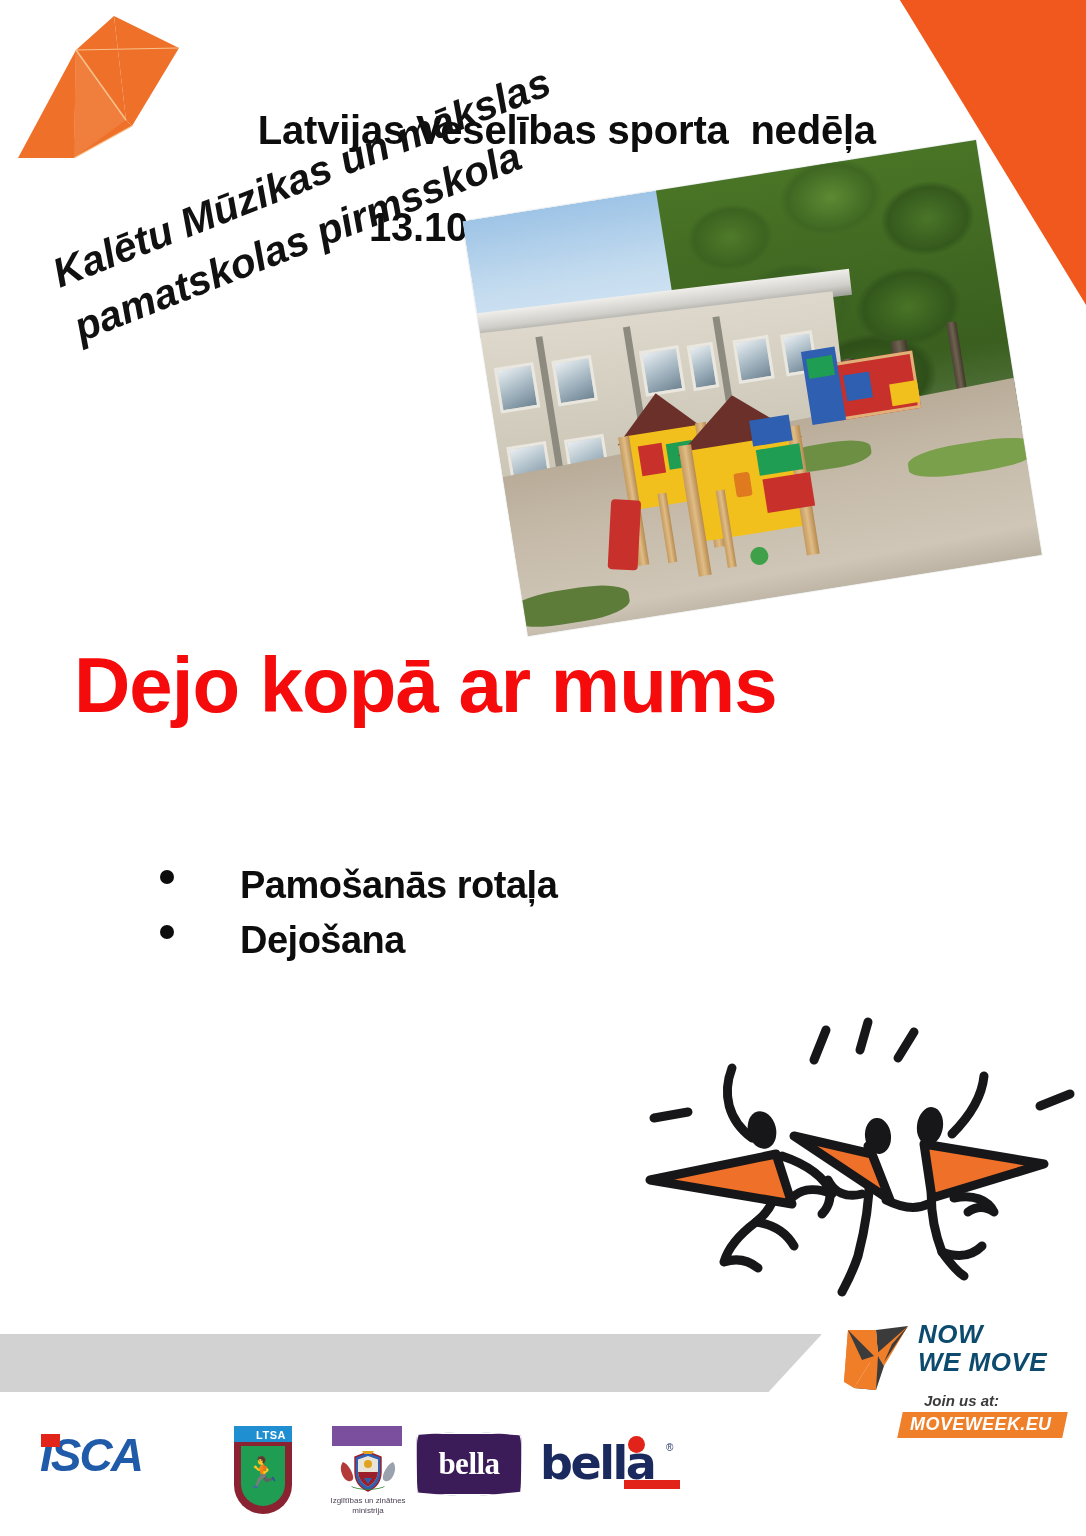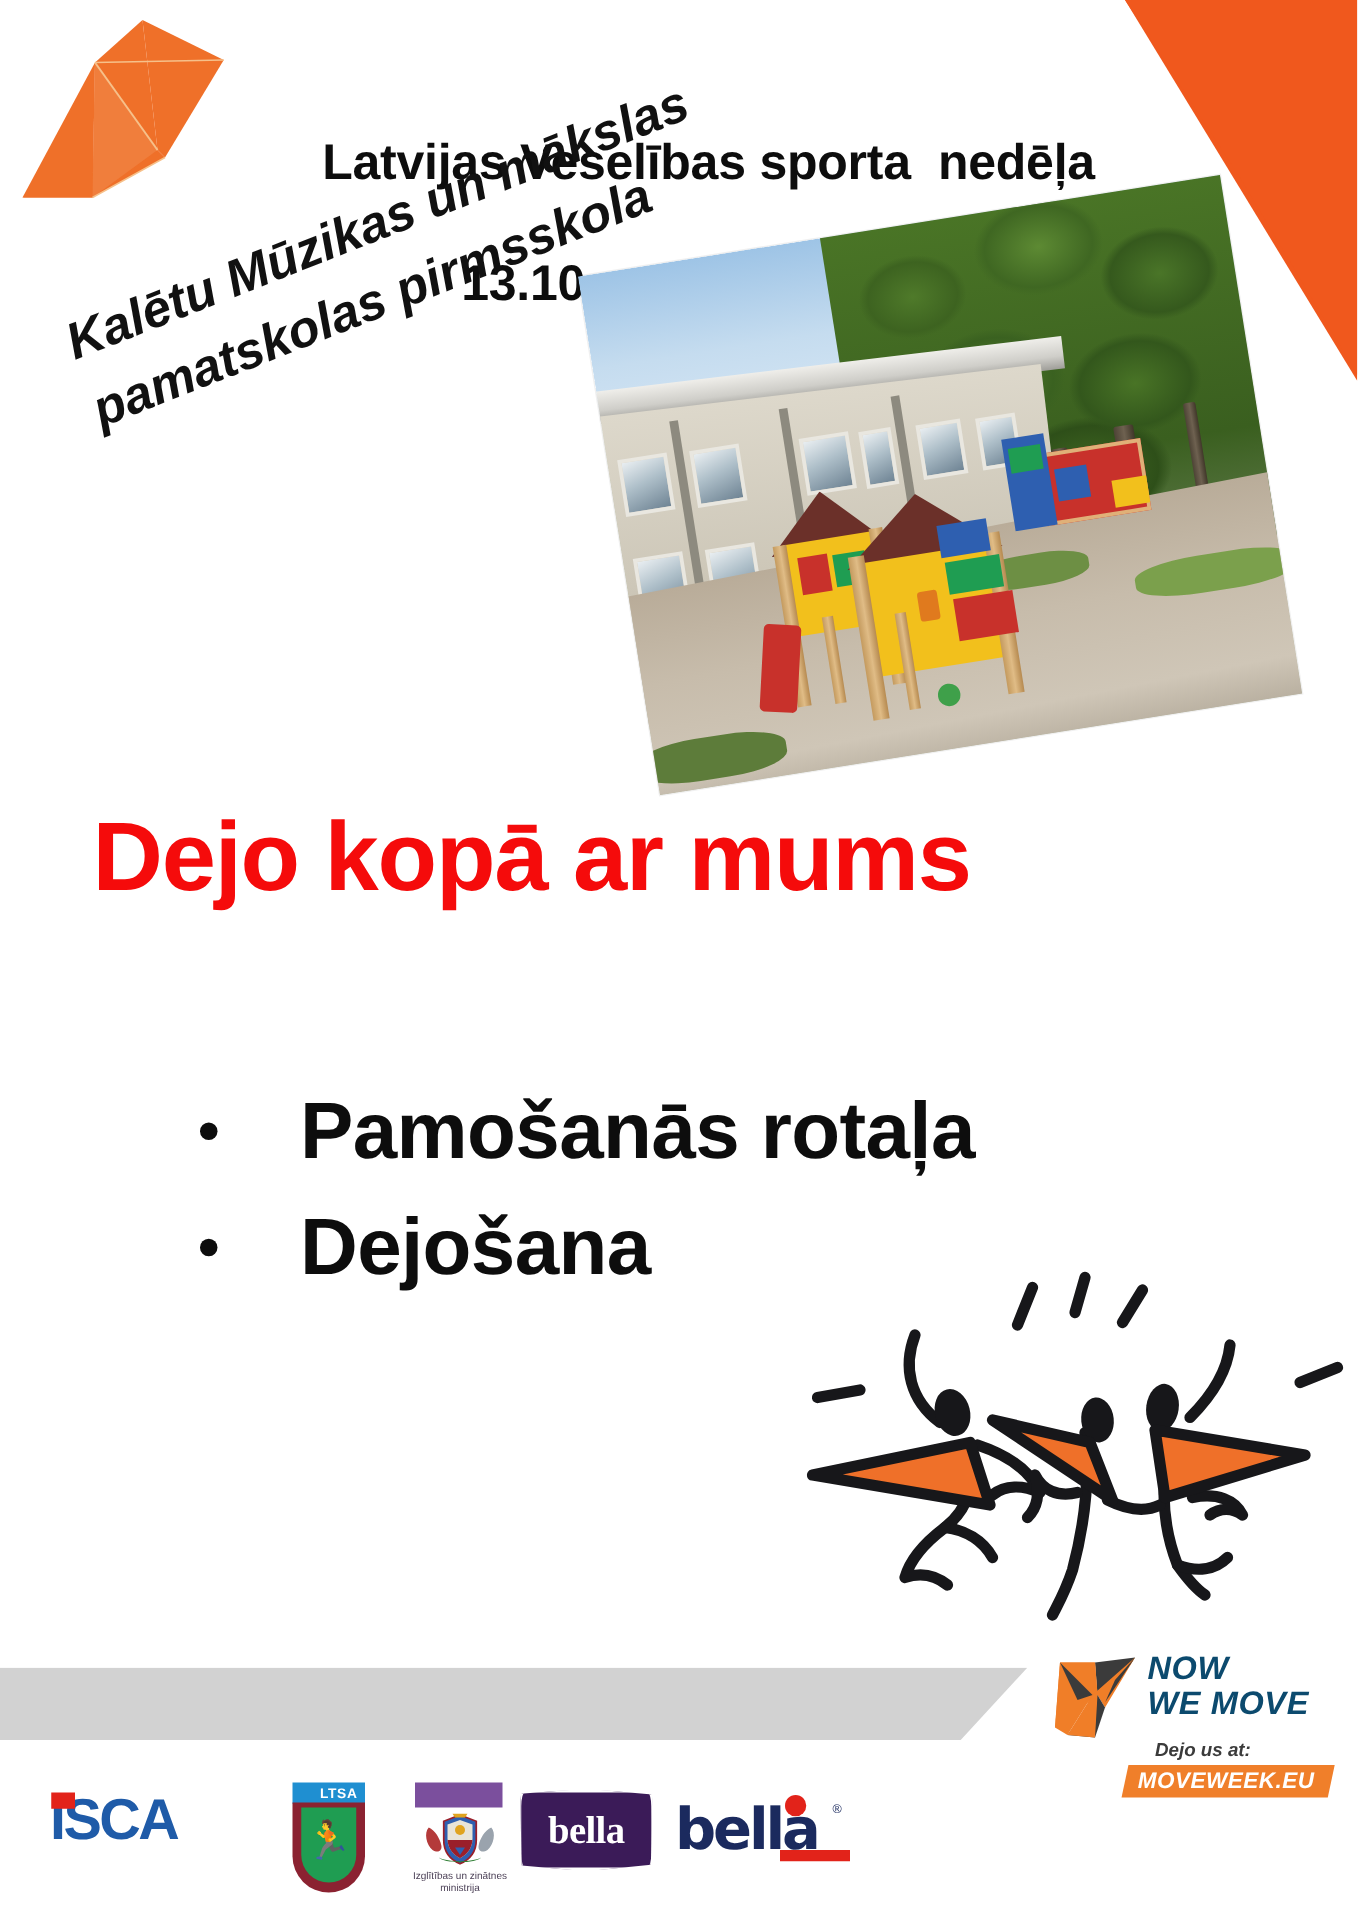--- a/index.html
+++ b/index.html
@@ -182,21 +182,21 @@
     position: absolute;
     left: 160px;
     top: 858px;
     margin: 0;
     padding: 0;
     list-style: none;
   }
   .bullets li {
     display: flex;
     align-items: baseline;
-    font-size: 64px;
+    font-size: 38px;
     font-weight: bold;
     color: #0d0d0d;
     line-height: 1.45;
     letter-spacing: -0.5px;
     white-space: nowrap;
   }
   .bullet-dot {
     width: 14px;
     height: 14px;
     border-radius: 50%;
@@ -293,20 +293,21 @@
   
   .isca {
     left: 40px;
     top: 14px;
     width: 150px;
     height: 52px;
   }
   .isca-text {
     font-size: 46px;
     font-weight: bold;
+    font-style: italic;
     color: #1f5ba8;
     letter-spacing: -2px;
     line-height: 1;
   }
   .isca-red {
     position: absolute;
     left: 1px;
     top: 2px;
     width: 19px;
     height: 13px;
@@ -585,21 +586,21 @@
         <polygon points="34,34 38,34 36,68 14,66" fill="#f07e28"></polygon>
         <polygon points="4,60 14,66 34,34 8,8" fill="#f07e28"></polygon>
         <polygon points="8,8 34,34 22,38" fill="#3b3b3b"></polygon>
         <polygon points="68,4 44,40 52,22" fill="#3b3b3b"></polygon>
       </svg>
     </div>
     <div class="nwm-words">
       <div>NOW</div>
       <div>WE MOVE</div>
     </div>
-    <div class="nwm-join">Dejo us at:</div>
+    <div class="nwm-join">Join us at:</div>
     <div class="nwm-url"><span>MOVEWEEK.EU</span></div>
   </div>
 
   <div class="sponsors">
 
     <div class="sponsor isca">
       <div class="isca-red"></div>
       <div class="isca-text">ISCA</div>
     </div>
 

